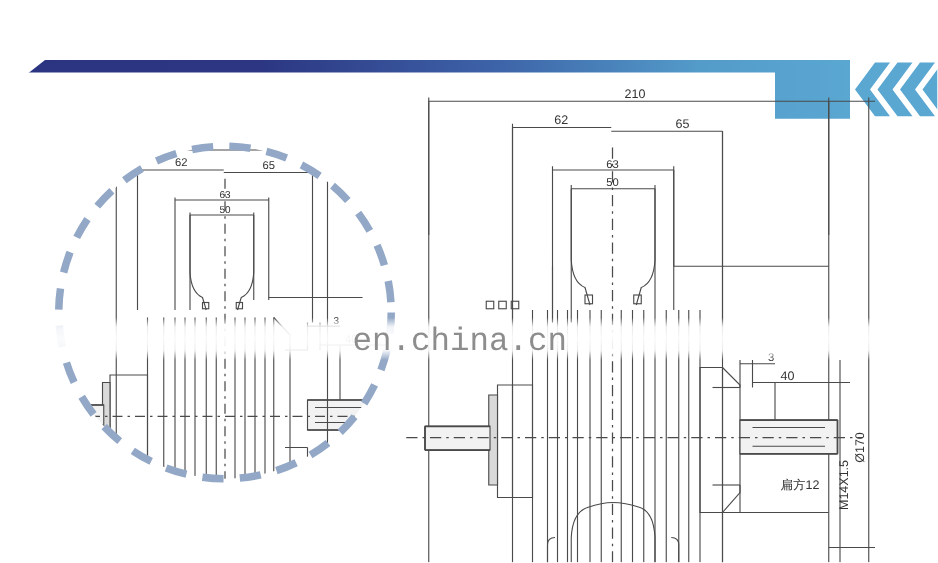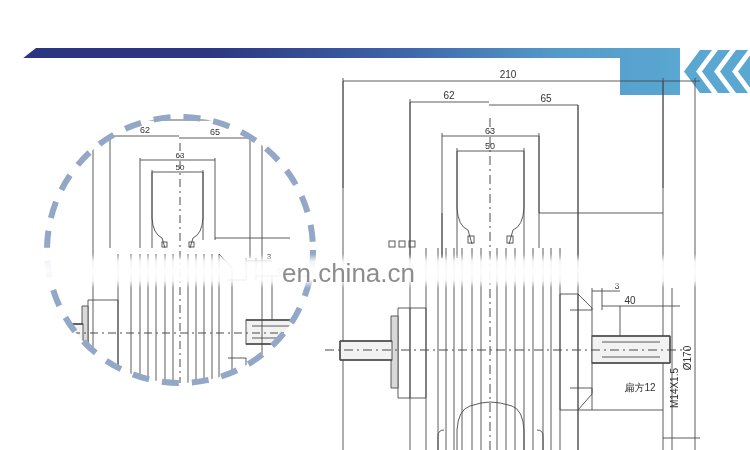--- a/index.html
+++ b/index.html
@@ -26,21 +26,21 @@
   }
   
   #drawing-area{
     position:absolute;left:0;top:58px;width:620px;height:392px;
     background:#ffffff;
   }
   .dwg{position:absolute;left:0;top:0;}
   #watermark-text{
     position:absolute;left:282px;top:200px;
     font-size:26px;color:#8d8d8d;
-    font-family:Liberation Sans, sans-serif;
+    font-family:Liberation Mono, monospace;
     letter-spacing:0px;
     z-index:5;
     white-space:nowrap;
   }
   #watermark-band{
     position:absolute;left:0;top:196px;width:750px;height:34px;
     background:linear-gradient(to bottom,
        rgba(255,255,255,0) 0%,
        rgba(255,255,255,0.88) 22%,
        rgba(255,255,255,0.96) 50%,

